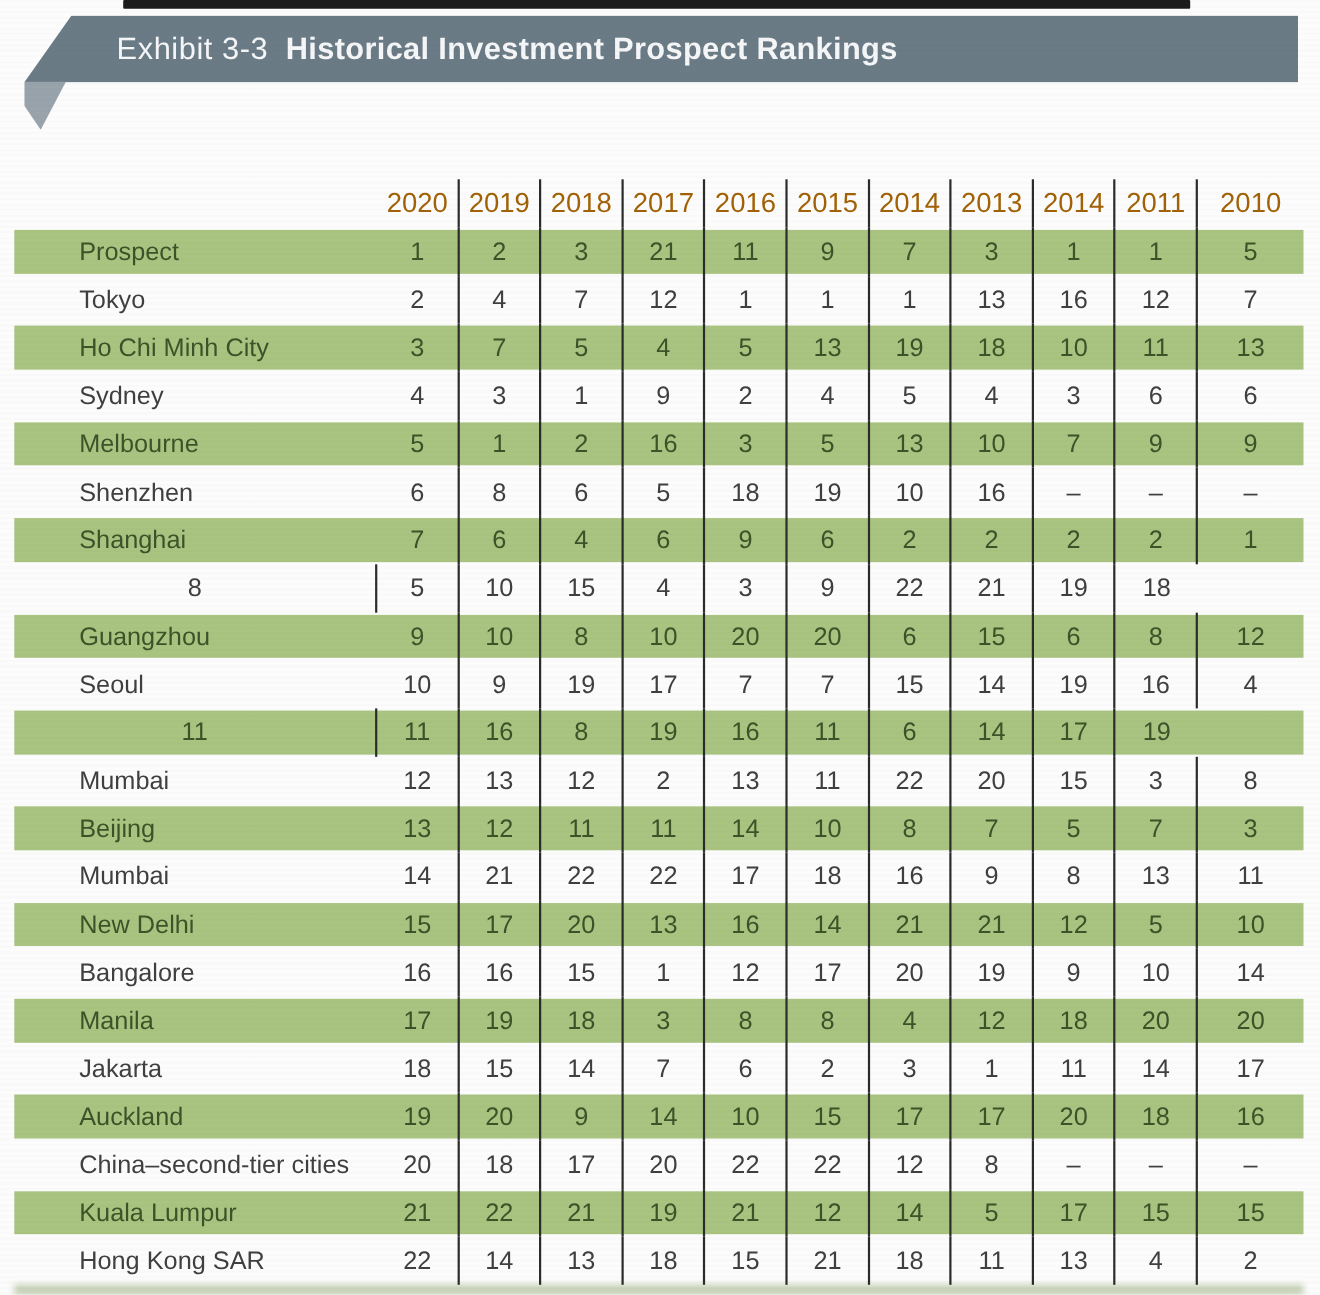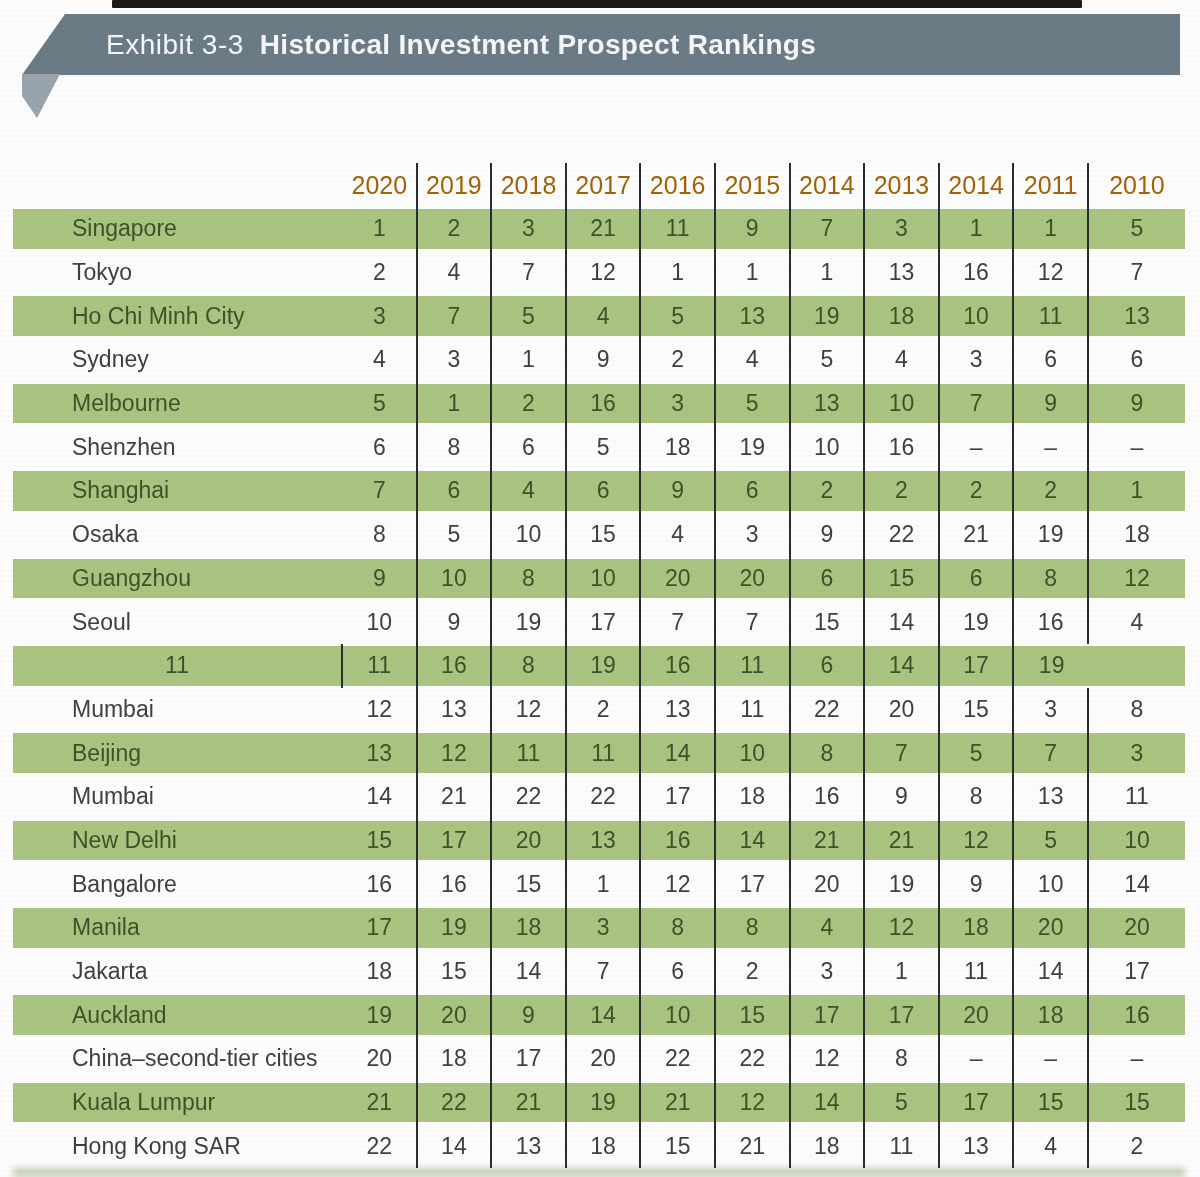--- a/index.html
+++ b/index.html
@@ -84,21 +84,21 @@
       <div class="cell sep">2015</div>
       <div class="cell sep">2014</div>
       <div class="cell sep">2013</div>
       <div class="cell sep">2014</div>
       <div class="cell sep">2011</div>
       <div class="cell ">2010</div>
     </div>
   <div>
       <div class="trow green">
         <div class="band"></div>
-        <div class="cell city">Singapore</div>
+        <div class="cell city">Prospect</div>
         <div class="cell sep">1</div>
         <div class="cell sep">2</div>
         <div class="cell sep">3</div>
         <div class="cell sep">21</div>
         <div class="cell sep">11</div>
         <div class="cell sep">9</div>
         <div class="cell sep">7</div>
         <div class="cell sep">3</div>
         <div class="cell sep">1</div>
         <div class="cell sep">1</div>
@@ -185,21 +185,20 @@
         <div class="cell sep">6</div>
         <div class="cell sep">9</div>
         <div class="cell sep">6</div>
         <div class="cell sep">2</div>
         <div class="cell sep">2</div>
         <div class="cell sep">2</div>
         <div class="cell sep">2</div>
         <div class="cell ">1</div>
       </div>
       <div class="trow">
-        <div class="cell city">Osaka</div>
         <div class="cell sep">8</div>
         <div class="cell sep">5</div>
         <div class="cell sep">10</div>
         <div class="cell sep">15</div>
         <div class="cell sep">4</div>
         <div class="cell sep">3</div>
         <div class="cell sep">9</div>
         <div class="cell sep">22</div>
         <div class="cell sep">21</div>
         <div class="cell sep">19</div>

